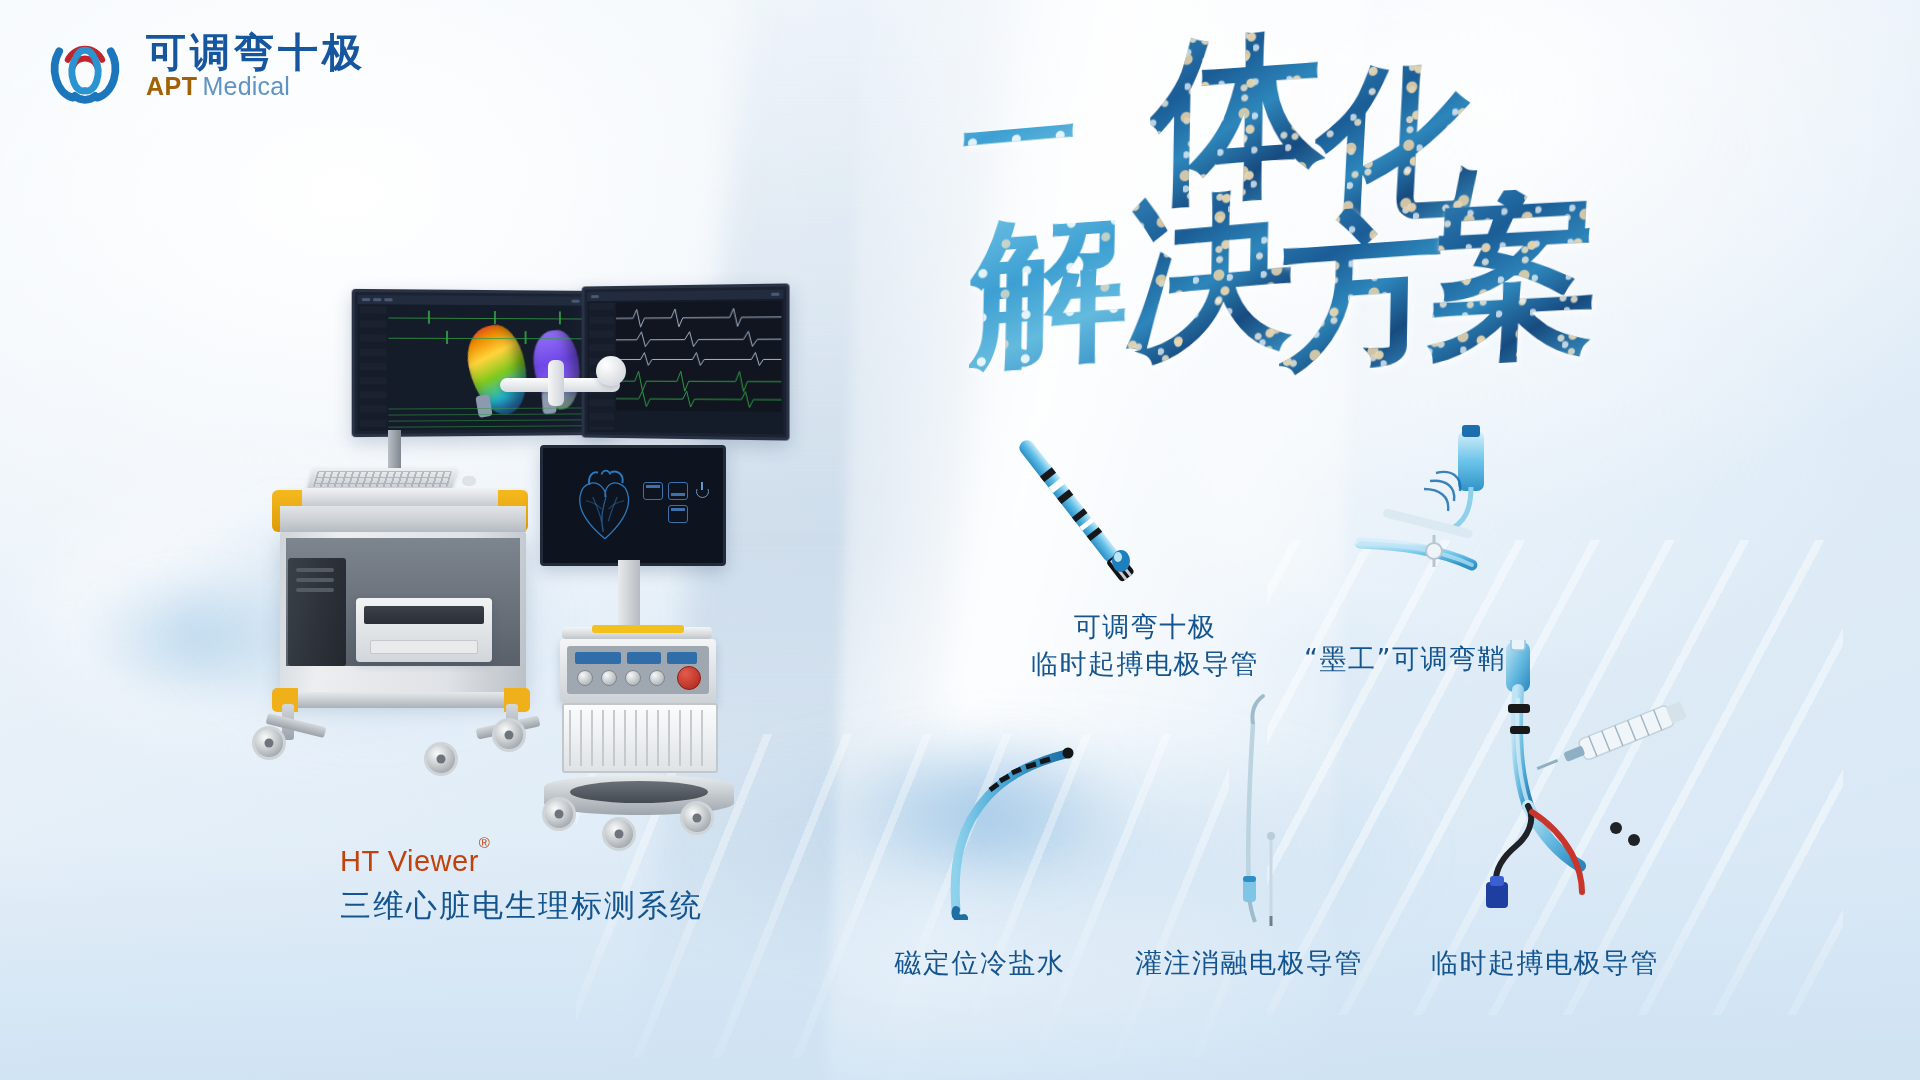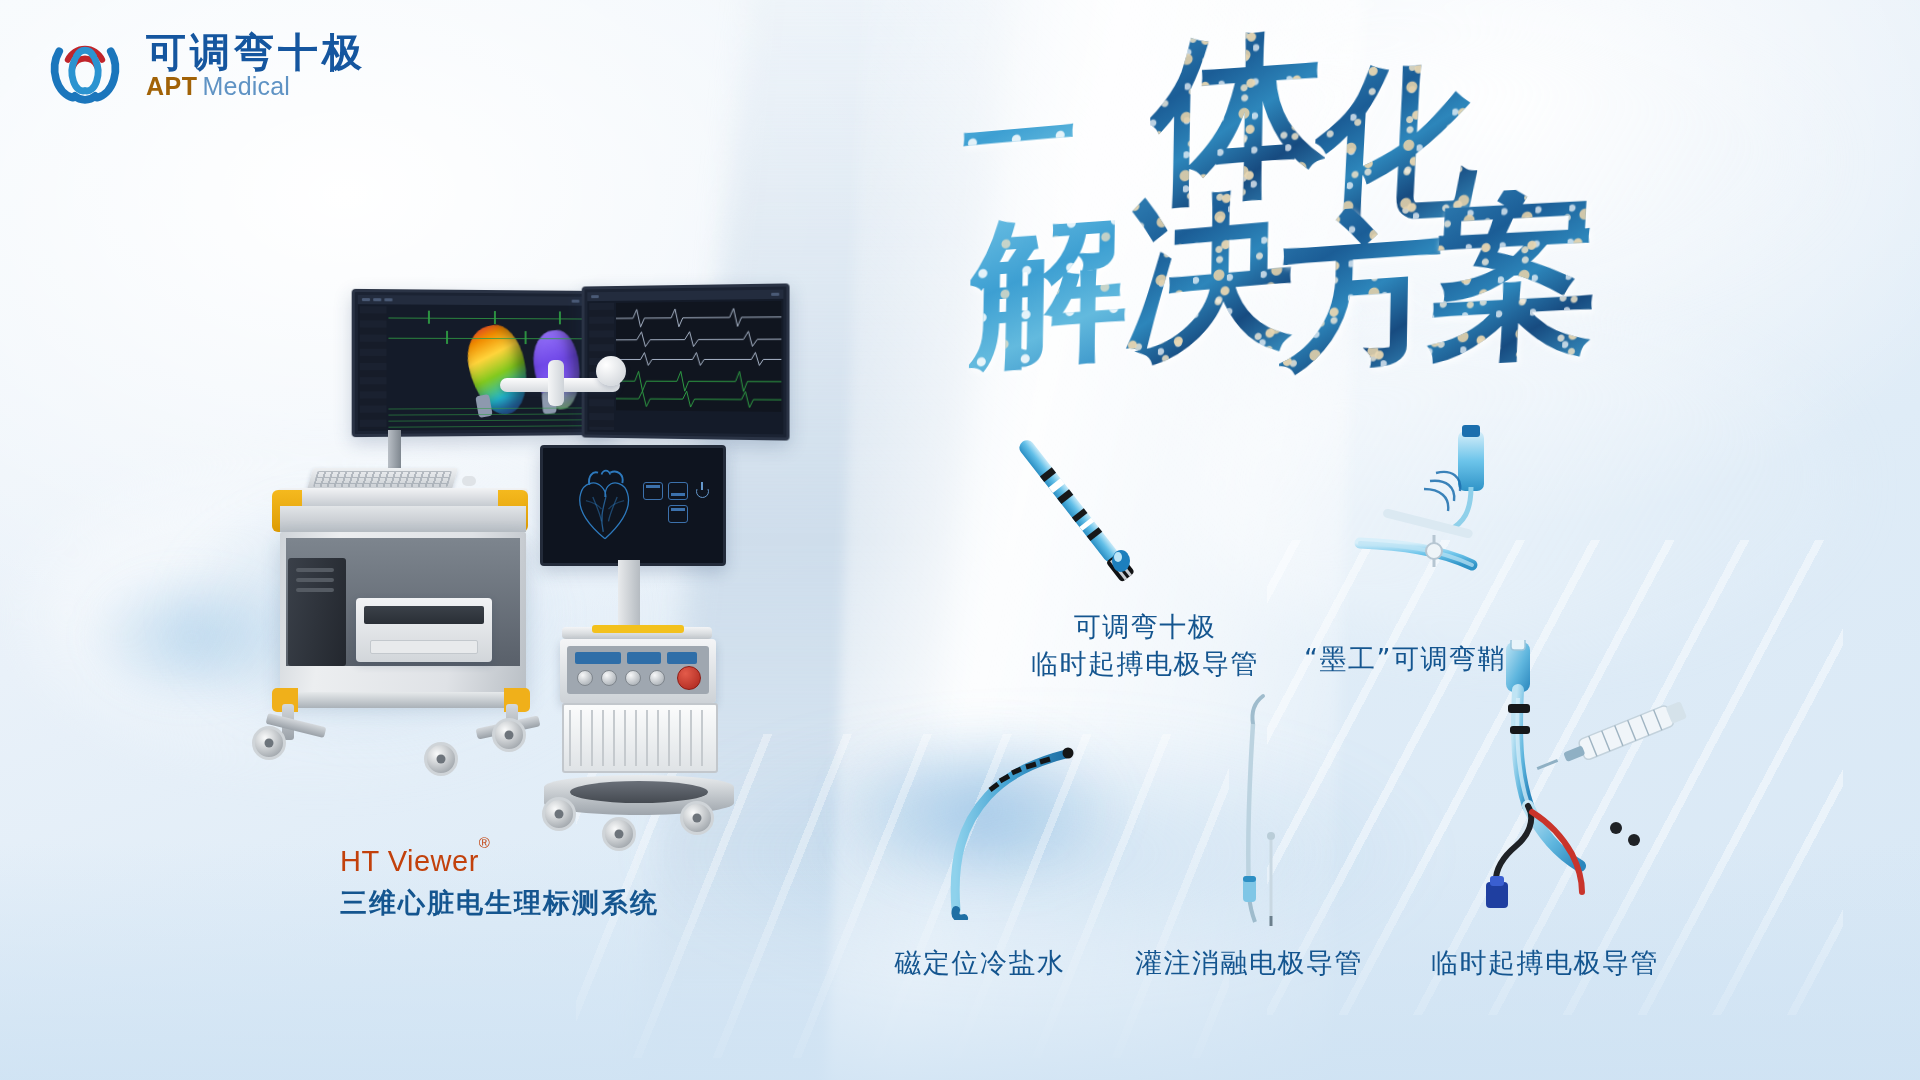--- a/index.html
+++ b/index.html
@@ -84,21 +84,21 @@
   .c-jue {left:150px; top:150px; font-size:170px; transform:rotate(-5deg) skewX(-6deg);}
   .c-fang{left:305px; top:168px; font-size:164px; transform:rotate(-4deg) skewX(-5deg);}
   .c-an  {left:455px; top:150px; font-size:172px; transform:rotate(-3deg) skewX(-6deg);}
 
   
   .cap{position:absolute;color:#14558f;font-size:27px;line-height:1.38;letter-spacing:1.5px;
     font-family:"DejaVu Sans","Liberation Sans",sans-serif;text-align:center;white-space:nowrap;}
   .cap-en{position:absolute;color:#c2410c;font-family:"Liberation Sans",sans-serif;}
   .cap-ht{left:340px;top:845px;font-size:29px;letter-spacing:.5px;}
   .cap-ht sup{font-size:15px;top:-12px;position:relative;}
-  .cap-ht-cn{left:340px;top:884px;font-size:27px;letter-spacing:2px;text-align:center;font-weight:bold;}
+  .cap-ht-cn{left:340px;top:884px;font-size:31px;letter-spacing:2px;text-align:center;}
   .cap-a{left:1010px;top:608px;width:270px;}
   .cap-b{left:1300px;top:640px;width:210px;}
   .cap-c{left:890px;top:944px;width:180px;}
   .cap-d{left:1135px;top:944px;width:220px;}
   .cap-e{left:1420px;top:944px;width:250px;}
 
   
   .ws{position:absolute;left:300px;top:290px;width:420px;height:520px;}
   .mon{position:absolute;border-radius:4px;background:#1b2333;
     box-shadow:0 6px 18px rgba(40,70,110,.22);overflow:hidden;border:3px solid #2a3345;}

